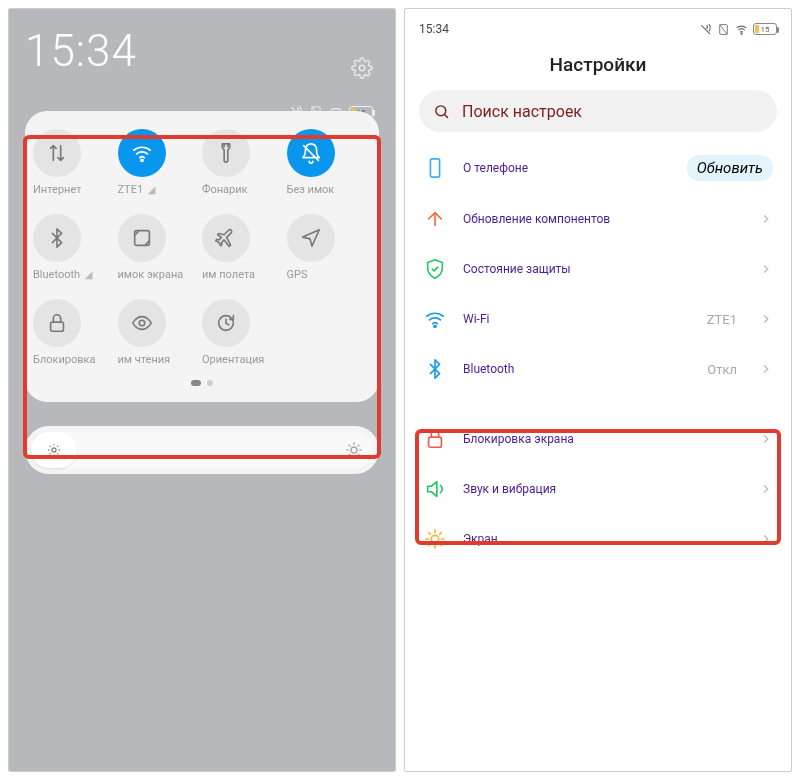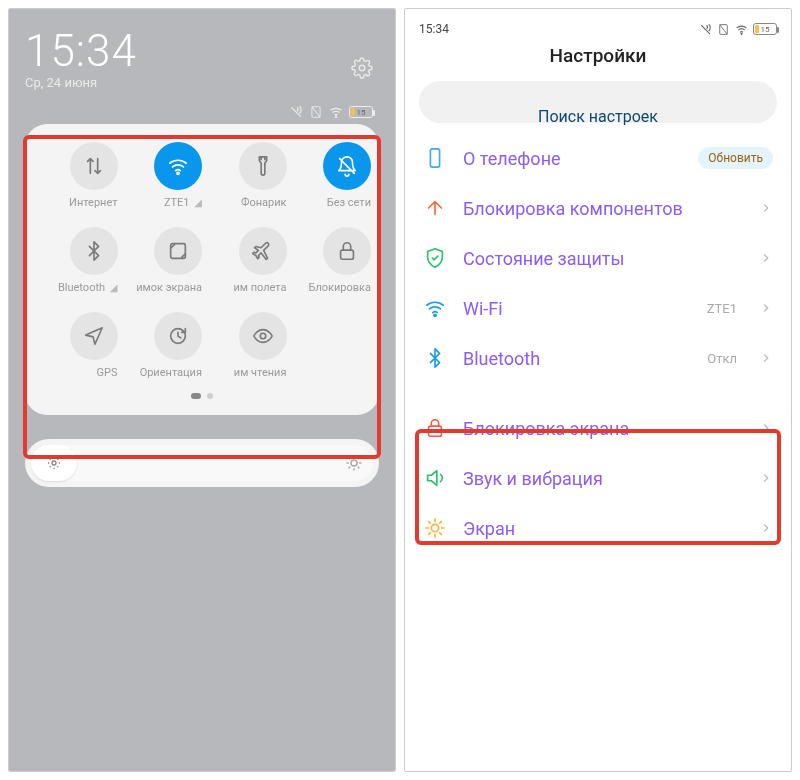--- a/index.html
+++ b/index.html
@@ -65,21 +65,21 @@
   .hl-left {
     top: 126px; left: 14px; right: 14px; height: 324px;
   }
   .qs-grid {
     display: grid;
     grid-template-columns: repeat(4, 1fr);
     row-gap: 18px;
     column-gap: 0;
     text-align: center;
   }
-  .qs-item { display:flex; flex-direction:column; align-items:flex-end; gap:6px; color:#8d8d8d; }
+  .qs-item { display:flex; flex-direction:column; align-items:flex-start; gap:6px; color:#8d8d8d; }
   .qs-circle {
     width: 48px; height: 48px; border-radius: 50%;
     background: #e4e4e4;
     display:flex; align-items:center; justify-content:center;
     color:#7a7a7a;
   }
   .qs-circle.on { background:#0997ED; color:#fff; }
   .qs-label { font-size: 11px; color:#9a9a9a; white-space:nowrap; max-width:80px; overflow:hidden; }
   .pager {
     display:flex; gap:6px; justify-content:center; margin-top:14px;
@@ -113,65 +113,64 @@
 
   
   .right-bg { padding: 10px 0 0; height:100%; position:relative; }
   .statusbar {
     display:flex; justify-content:space-between; align-items:center;
     padding: 0 14px; height: 20px; font-size:12px; color:#444;
   }
   .sb-icons { display:flex; gap:5px; align-items:center; color:#666; }
   .title {
     text-align:center; font-size:19px; font-weight:500;
-    color:#222; margin-top:5px;
+    color:#222; margin-top:14px;
   }
   .searchbar {
     margin: 14px 14px 6px;
     background:#f1f1f1; border-radius:22px;
-    height:42px; display:flex; align-items:center; gap:26px;
-    padding:0 14px; color:#0c4a6e;flex-direction:column;
+    height:42px; display:flex; align-items:center; gap:12px;
+    padding:0 14px; color:#7f1d1d;
   }
   .list { padding: 4px 0; }
   .row {
     display:flex; align-items:center;
     padding: 13px 18px 13px 18px;
     gap: 16px;
     position:relative;
   }
   .row + .row.gap-before { margin-top: 20px; }
   .row .ricon {
     width: 24px; height:24px; display:flex; align-items:center; justify-content:center;
   }
-  .row .rlabel { flex:1; font-size:18px; color:#8b5cf6; }
+  .row .rlabel { flex:1; font-size:12px; color:#4c1d95; }
   .row .rvalue { font-size:13px; color:#aaa; margin-right:6px; }
   .row .chev { color:#bbb; }
   .pill {
-    background:#E4F4FC; color:#a16207; font-size:12px;
-    padding:4px 10px; border-radius:12px;
+    background:#E4F4FC; color:#000000; font-size:15px;
+    padding:4px 10px; border-radius:12px;font-style:italic;
   }
   .hl-right {
     left: 10px; right: 10px; top: 420px; height: 116px;
   }
   svg { display:block; }
   .batt {
     width:24px; height:12px; border:1px solid currentColor; border-radius:3px;
     position:relative; display:flex; align-items:center; padding:1px;
   }
   .batt::after{content:"";position:absolute;right:-3px;top:3px;width:2px;height:6px;background:currentColor;border-radius:1px;}
   .batt .fill{background:#F5C14A;height:100%;width:22%;border-radius:1px;}
   .batt .num{position:absolute;left:0;right:0;text-align:center;font-size:8px;color:#666;}
 </style>
 </head>
 <body>
 
 <div class="phone">
   <div class="left-bg">
     <div class="time-large">15:34</div>
-    <div class="date-line">Ср, 24 июня</div>
     <div class="gear">
       <svg width="22" height="22" viewBox="0 0 24 24" fill="none" stroke="currentColor" stroke-width="1.6">
           <circle cx="12" cy="12" r="3"></circle>
           <path d="M19.4 15a1.7 1.7 0 0 0 .34 1.87l.06.06a2 2 0 1 1-2.83 2.83l-.06-.06a1.7 1.7 0 0 0-1.87-.34 1.7 1.7 0 0 0-1 1.56V21a2 2 0 1 1-4 0v-.09a1.7 1.7 0 0 0-1.11-1.56 1.7 1.7 0 0 0-1.87.34l-.06.06a2 2 0 1 1-2.83-2.83l.06-.06a1.7 1.7 0 0 0 .34-1.87 1.7 1.7 0 0 0-1.56-1H3a2 2 0 1 1 0-4h.09a1.7 1.7 0 0 0 1.56-1.11 1.7 1.7 0 0 0-.34-1.87l-.06-.06a2 2 0 1 1 2.83-2.83l.06.06a1.7 1.7 0 0 0 1.87.34H9a1.7 1.7 0 0 0 1-1.56V3a2 2 0 1 1 4 0v.09a1.7 1.7 0 0 0 1 1.56 1.7 1.7 0 0 0 1.87-.34l.06-.06a2 2 0 1 1 2.83 2.83l-.06.06a1.7 1.7 0 0 0-.34 1.87V9a1.7 1.7 0 0 0 1.56 1H21a2 2 0 1 1 0 4h-.09a1.7 1.7 0 0 0-1.56 1z"></path>
         </svg>
     </div>
     <div class="status-mini">
       <svg width="14" height="14" viewBox="0 0 24 24" stroke="currentColor" fill="none" stroke-width="2">
           <path d="M4 4l16 16M14 4a5 5 0 0 1 0 7M18 2a9 9 0 0 1 0 13"></path>
         </svg>
@@ -215,21 +214,21 @@
               </svg>
             </div>
             <div class="qs-label">Фонарик</div>
           </div>
           <div class="qs-item">
             <div class="qs-circle on">
               <svg width="22" height="22" viewBox="0 0 24 24" fill="none" stroke="currentColor" stroke-width="1.8" stroke-linecap="round" stroke-linejoin="round">
                 <path d="M18 8a6 6 0 1 0-12 0c0 7-3 9-3 9h18s-3-2-3-9M10 21a2 2 0 0 0 4 0M4 4l16 16"></path>
               </svg>
             </div>
-            <div class="qs-label">Без сети</div>
+            <div class="qs-label">Без имок</div>
           </div>
           <div class="qs-item">
             <div class="qs-circle">
               <svg width="22" height="22" viewBox="0 0 24 24" fill="none" stroke="currentColor" stroke-width="1.8" stroke-linecap="round" stroke-linejoin="round">
                 <path d="M7 7l10 10-5 5V2l5 5L7 17"></path>
               </svg>
             </div>
             <div class="qs-label">Bluetooth <span class="sig">◢</span></div>
           </div>
           <div class="qs-item">
@@ -245,51 +244,51 @@
             <div class="qs-circle">
               <svg width="22" height="22" viewBox="0 0 24 24" fill="none" stroke="currentColor" stroke-width="1.8" stroke-linecap="round" stroke-linejoin="round">
                 <path d="M21 14l-9-3V4a2 2 0 1 0-4 0v7l-5 3v2l5-1v4l-2 1v2l4-1 4 1v-2l-2-1v-4l9 1z" transform="rotate(45 12 12)"></path>
               </svg>
             </div>
             <div class="qs-label">им полета</div>
           </div>
           <div class="qs-item">
             <div class="qs-circle">
               <svg width="22" height="22" viewBox="0 0 24 24" fill="none" stroke="currentColor" stroke-width="1.8" stroke-linecap="round" stroke-linejoin="round">
+                <path d="M3 11l18-8-8 18-2-8z"></path>
+              </svg>
+            </div>
+            <div class="qs-label">GPS</div>
+          </div>
+          <div class="qs-item">
+            <div class="qs-circle">
+              <svg width="22" height="22" viewBox="0 0 24 24" fill="none" stroke="currentColor" stroke-width="1.8" stroke-linecap="round" stroke-linejoin="round">
                 <rect x="5" y="11" width="14" height="10" rx="2"></rect>
                 <path d="M8 11V7a4 4 0 1 1 8 0v4"></path>
               </svg>
             </div>
             <div class="qs-label">Блокировка</div>
           </div>
           <div class="qs-item">
             <div class="qs-circle">
               <svg width="22" height="22" viewBox="0 0 24 24" fill="none" stroke="currentColor" stroke-width="1.8" stroke-linecap="round" stroke-linejoin="round">
-                <path d="M3 11l18-8-8 18-2-8z"></path>
-              </svg>
-            </div>
-            <div class="qs-label">GPS</div>
+                <path d="M2 12s3.5-7 10-7 10 7 10 7-3.5 7-10 7-10-7-10-7z"></path>
+                <circle cx="12" cy="12" r="3"></circle>
+              </svg>
+            </div>
+            <div class="qs-label">им чтения</div>
           </div>
           <div class="qs-item">
             <div class="qs-circle">
               <svg width="22" height="22" viewBox="0 0 24 24" fill="none" stroke="currentColor" stroke-width="1.8" stroke-linecap="round" stroke-linejoin="round">
                 <circle cx="12" cy="12" r="8"></circle>
                 <path d="M12 8v4l3 2M20 4v4h-4"></path>
               </svg>
             </div>
             <div class="qs-label">Ориентация</div>
-          </div>
-          <div class="qs-item">
-            <div class="qs-circle">
-              <svg width="22" height="22" viewBox="0 0 24 24" fill="none" stroke="currentColor" stroke-width="1.8" stroke-linecap="round" stroke-linejoin="round">
-                <path d="M2 12s3.5-7 10-7 10 7 10 7-3.5 7-10 7-10-7-10-7z"></path>
-                <circle cx="12" cy="12" r="3"></circle>
-              </svg>
-            </div>
-            <div class="qs-label">им чтения</div>
           </div>
         </div>
       <div class="pager">
         <div class="pager-dot active"></div>
           <div class="pager-dot"></div>
       </div>
     </div>
 
     <div class="brightness">
       <div class="track"></div>
@@ -352,21 +351,21 @@
           </div>
           <div class="rlabel">О телефоне</div>
           <div class="pill">Обновить</div>
         </div>
         <div class="row">
           <div class="ricon" style="color: rgb(247, 107, 60);">
             <svg width="22" height="22" viewBox="0 0 24 24" fill="none" stroke="currentColor" stroke-width="1.8" stroke-linecap="round" stroke-linejoin="round">
               <path d="M12 19V5M5 12l7-7 7 7"></path>
             </svg>
           </div>
-          <div class="rlabel">Блокировка компонентов</div>
+          <div class="rlabel">Обновление компонентов</div>
           <div class="chev">
             <svg width="14" height="14" viewBox="0 0 24 24" fill="none" stroke="currentColor" stroke-width="2.2">
               <path d="M9 6l6 6-6 6"></path>
             </svg>
           </div>
         </div>
         <div class="row">
           <div class="ricon" style="color: rgb(40, 196, 103);">
             <svg width="22" height="22" viewBox="0 0 24 24" fill="none" stroke="currentColor" stroke-width="1.8" stroke-linecap="round" stroke-linejoin="round">
               <path d="M12 2l8 3v6c0 5-3.5 9-8 11-4.5-2-8-6-8-11V5z"></path>

